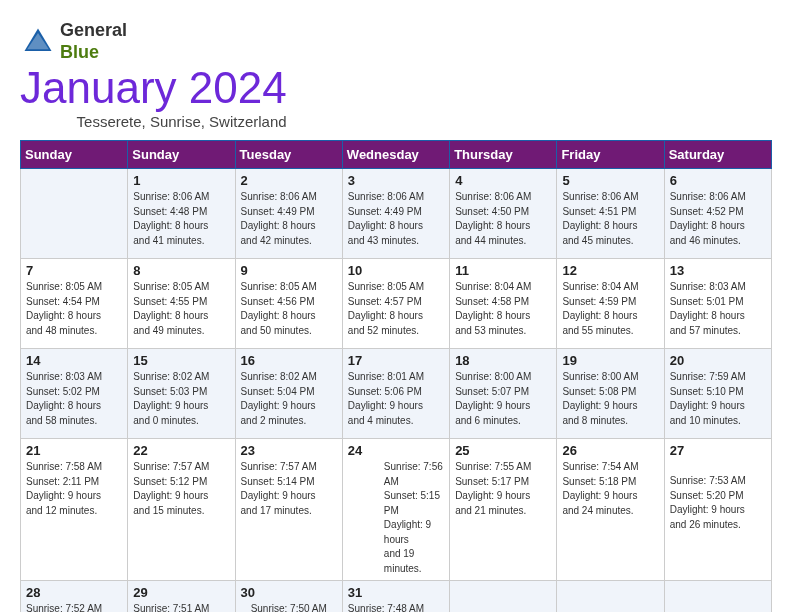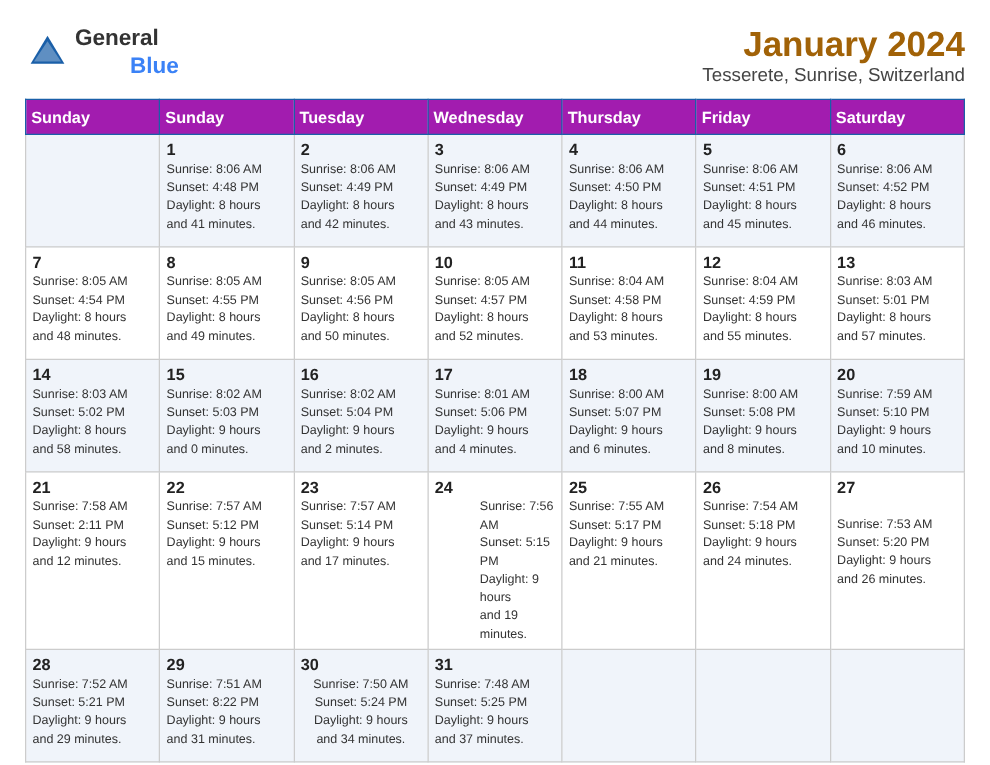--- a/index.html
+++ b/index.html
@@ -8,56 +8,57 @@
       background: #fff;
       width: 792px;
       min-height: 612px;
       padding: 20px;
     }
     .header {
       display: flex;
       justify-content: space-between;
       align-items: flex-start;
       margin-bottom: 10px;
+      flex-direction: column;
     }
     .logo {
       display: flex;
       align-items: center;
       gap: 4px;
     }
     .logo-text {
       font-size: 18px;
       font-weight: bold;
       line-height: 1.2;
     }
     .logo-general { color: #333; }
-    .logo-blue { color: #3b82f6; margin-left: 44px; }
+    .logo-blue { color: #4d7c0f; }
     .logo-icon {
       width: 36px;
       height: 36px;
     }
     .title-area {
       text-align: right;
     }
     .month-title {
-      font-size: 28px;
-      font-weight: bold;
-      color: #a16207;
+      font-size: 44px;
+      font-weight: normal;
+      color: #6d28d9;
     }
     .subtitle {
       font-size: 15px;
       color: #444;
     }
     table {
       width: 100%;
       border-collapse: collapse;
       table-layout: fixed;
     }
     thead tr th {
-      background-color: #a21caf;
+      background-color: #701a75;
       color: #fff;
       font-size: 13px;
       font-weight: bold;
       padding: 6px 4px;
       text-align: left;
       border: 1px solid #1a5fa8;
     }
     tbody tr td {
       vertical-align: top;
       border: 1px solid #ccc;

